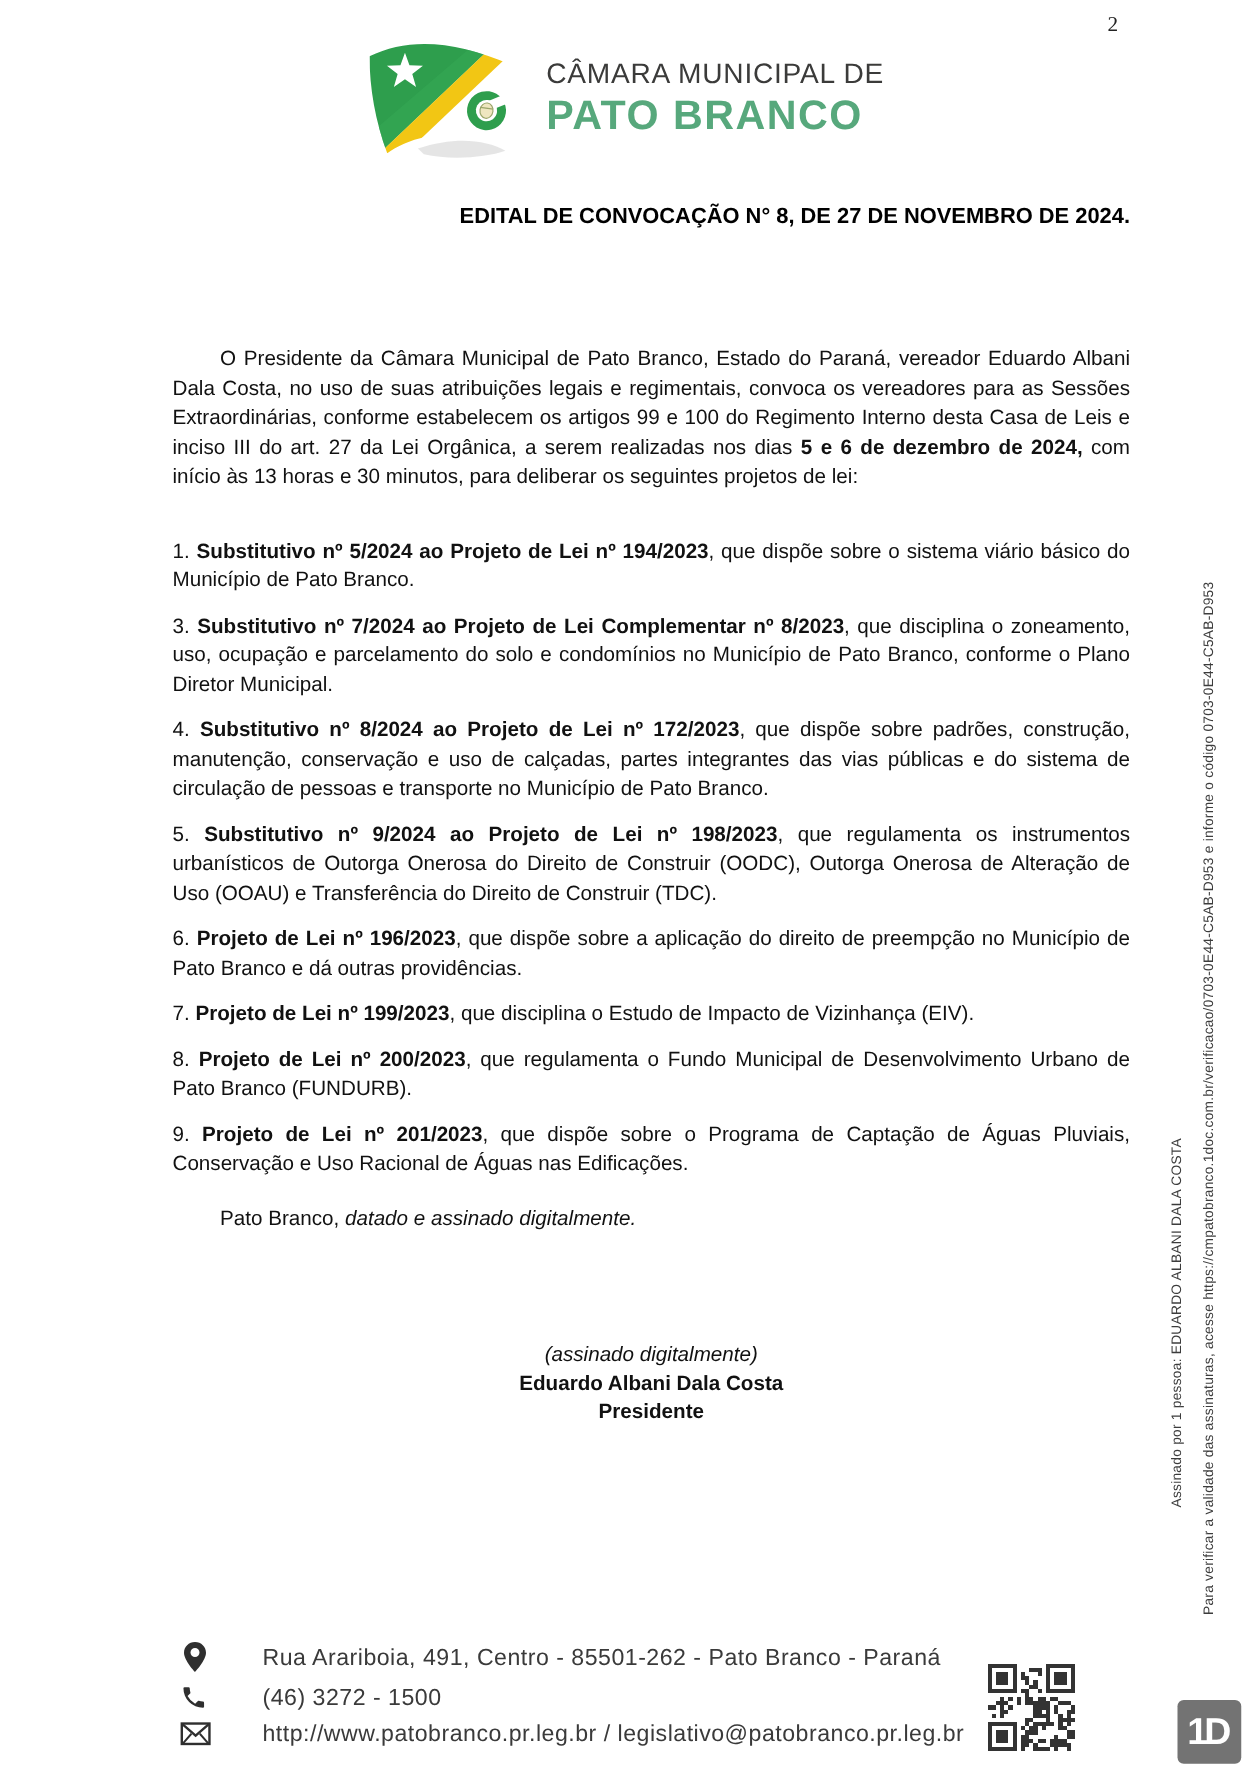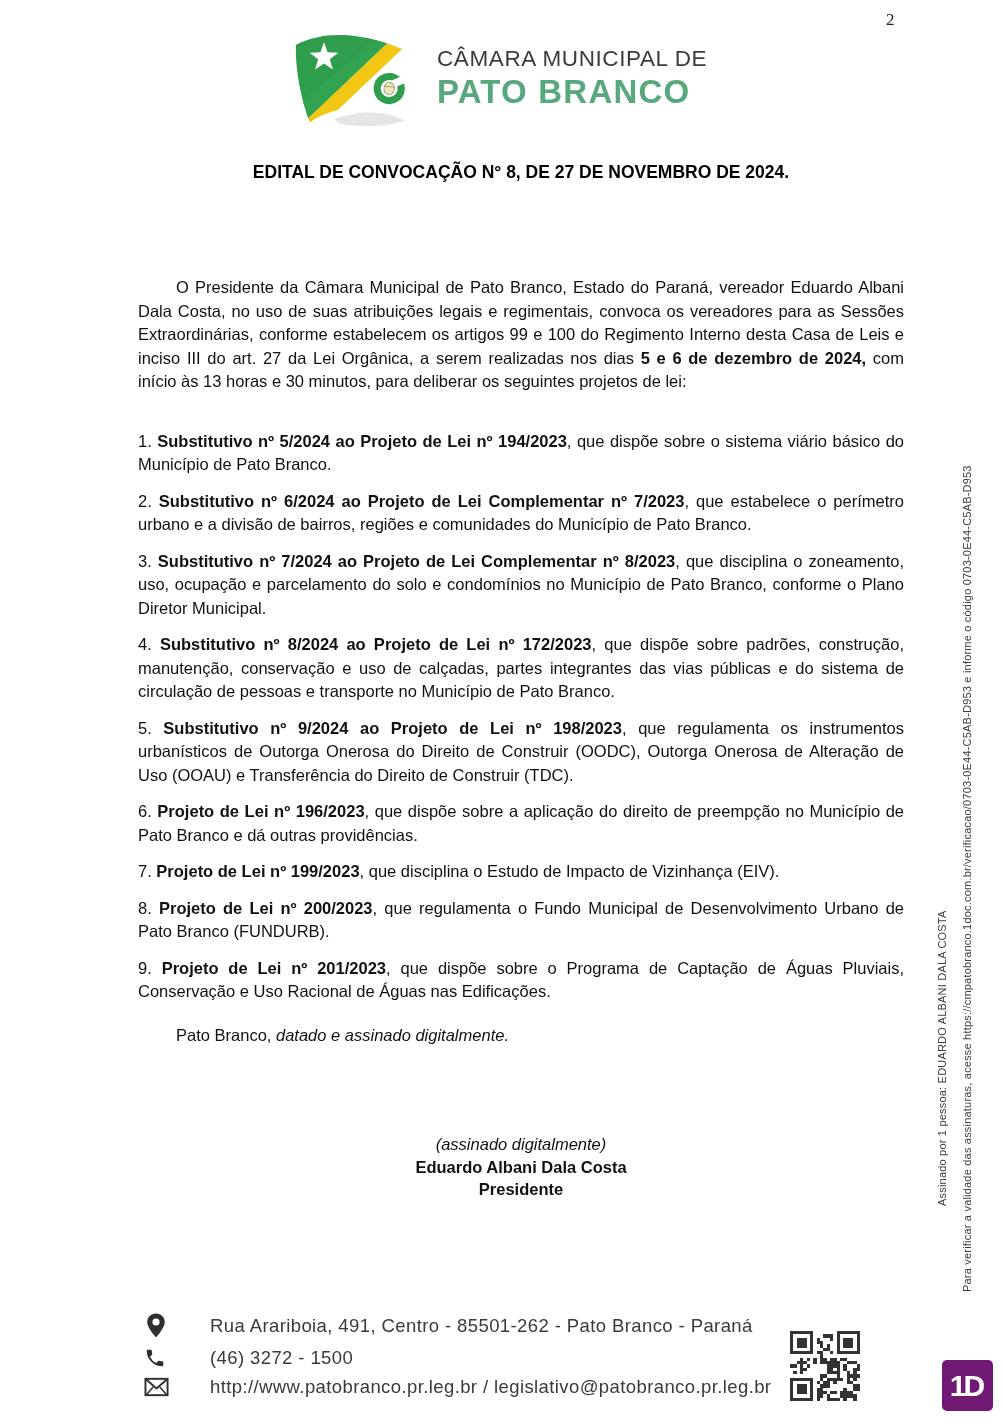--- a/index.html
+++ b/index.html
@@ -13,21 +13,21 @@
     font-family:"Liberation Serif","DejaVu Serif",serif; font-size:17px; color:#222;
   }
   
   .header-flag { position:absolute; left:282px; top:28px; width:152px; height:104px; }
   .header-text { position:absolute; left:437px; top:46px; width:310px; }
   .org-line1 { font-size:22.5px; font-weight:500; letter-spacing:.6px; color:#3b3b3a; line-height:26px; }
   .org-line2 { font-size:33px; font-weight:800; letter-spacing:1.2px; color:#57a87c; line-height:38px; margin-top:1px; }
   
   .doc-title {
     position:absolute; left:138px; top:162px; width:766px;
-    text-align:center; font-weight:bold; font-size:17.5px; color:#000;
+    text-align:right; font-weight:bold; font-size:17.5px; color:#000;
   }
   
   .body-text { position:absolute; left:138px; top:276px; width:766px; font-size:16.5px; line-height:23.5px; }
   .body-text p { text-align:justify; }
   p.intro { text-indent:38px; margin-bottom:36px; }
   p.law-item { margin-bottom:13px; }
   p.closing { text-indent:38px; margin-top:20px; }
   .signature { margin-top:86px; text-align:center; line-height:22.5px; font-size:16.5px; }
   .sig-italic { font-style:italic; }
   .sig-bold { font-weight:bold; }
@@ -41,21 +41,21 @@
   .qr { position:absolute; left:790px; top:1331px; width:70px; height:70px; }
   
   .vtext {
     position:absolute; white-space:nowrap; transform:rotate(-90deg); transform-origin:0 0;
     font-size:11px; color:#3c3c3c; letter-spacing:.2px;
   }
   .vtext-signed { left:936px; top:1206px; }
   .vtext-verify { left:961px; top:1292px; }
   .onedoc-logo {
     position:absolute; left:942px; top:1360px; width:51px; height:51px;
-    background:#701a75; border-radius:5px; display:flex; align-items:center; justify-content:center;
+    background:#737373; border-radius:5px; display:flex; align-items:center; justify-content:center;
   }
   .onedoc-logo span {
     color:#fff; font-weight:800; font-size:30px; letter-spacing:-3px; padding-right:3px;
     font-family:"Liberation Sans",sans-serif;
   }
 </style>
 </head>
 <body>
 
 <div class="page">
@@ -92,21 +92,20 @@
   </div>
 
   <div class="doc-title">EDITAL DE CONVOCAÇÃO N° 8, DE 27 DE NOVEMBRO DE 2024.</div>
 
   <div class="body-text">
     <p class="intro"><span>O Presidente da Câmara Municipal de Pato Branco, Estado do Paraná, vereador Eduardo Albani Dala Costa, no uso de suas atribuições legais e regimentais, convoca os vereadores para as Sessões Extraordinárias, conforme estabelecem os artigos 99 e 100 do Regimento Interno desta Casa de Leis e inciso III do art. 27 da Lei Orgânica, a serem realizadas nos dias </span><b>5 e 6 de dezembro de 2024,</b><span> com início às 13 horas e 30 minutos, para deliberar os seguintes projetos de lei:</span></p>
 
     <div id="items-container">
     <p class="law-item"><span>1. </span><b>Substitutivo nº 5/2024 ao Projeto de Lei nº 194/2023</b><span>, que dispõe sobre o sistema viário básico do Município de Pato Branco.</span></p>
 
-    <p class="law-item"><span>2. </span><b>Substitutivo nº 6/2024 ao Projeto de Lei Complementar nº 7/2023</b><span>, que estabelece o perímetro urbano e a divisão de bairros, regiões e comunidades do Município de Pato Branco.</span></p>
 
     <p class="law-item"><span>3. </span><b>Substitutivo nº 7/2024 ao Projeto de Lei Complementar nº 8/2023</b><span>, que disciplina o zoneamento, uso, ocupação e parcelamento do solo e condomínios no Município de Pato Branco, conforme o Plano Diretor Municipal.</span></p>
 
     <p class="law-item"><span>4. </span><b>Substitutivo nº 8/2024 ao Projeto de Lei nº 172/2023</b><span>, que dispõe sobre padrões, construção, manutenção, conservação e uso de calçadas, partes integrantes das vias públicas e do sistema de circulação de pessoas e transporte no Município de Pato Branco.</span></p>
 
     <p class="law-item"><span>5. </span><b>Substitutivo nº 9/2024 ao Projeto de Lei nº 198/2023</b><span>, que regulamenta os instrumentos urbanísticos de Outorga Onerosa do Direito de Construir (OODC), Outorga Onerosa de Alteração de Uso (OOAU) e Transferência do Direito de Construir (TDC).</span></p>
 
     <p class="law-item"><span>6. </span><b>Projeto de Lei nº 196/2023</b><span>, que dispõe sobre a aplicação do direito de preempção no Município de Pato Branco e dá outras providências.</span></p>
 
     <p class="law-item"><span>7. </span><b>Projeto de Lei nº 199/2023</b><span>, que disciplina o Estudo de Impacto de Vizinhança (EIV).</span></p>

